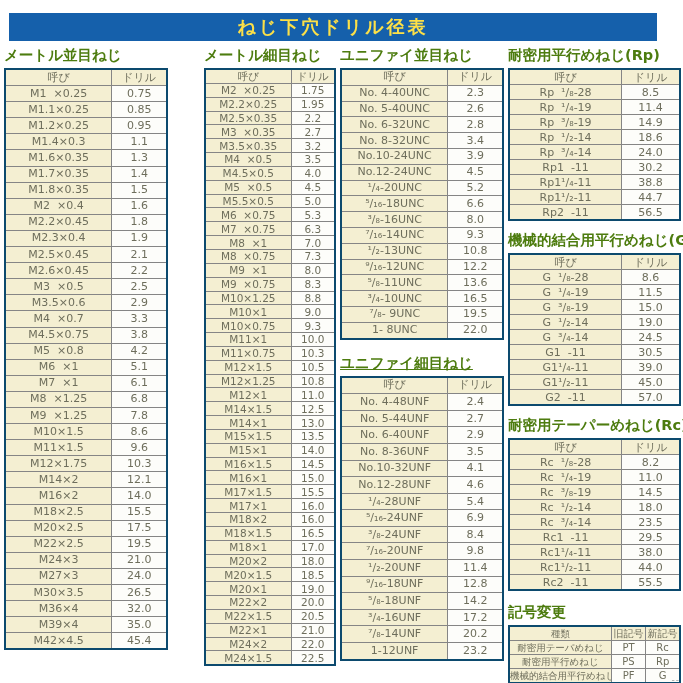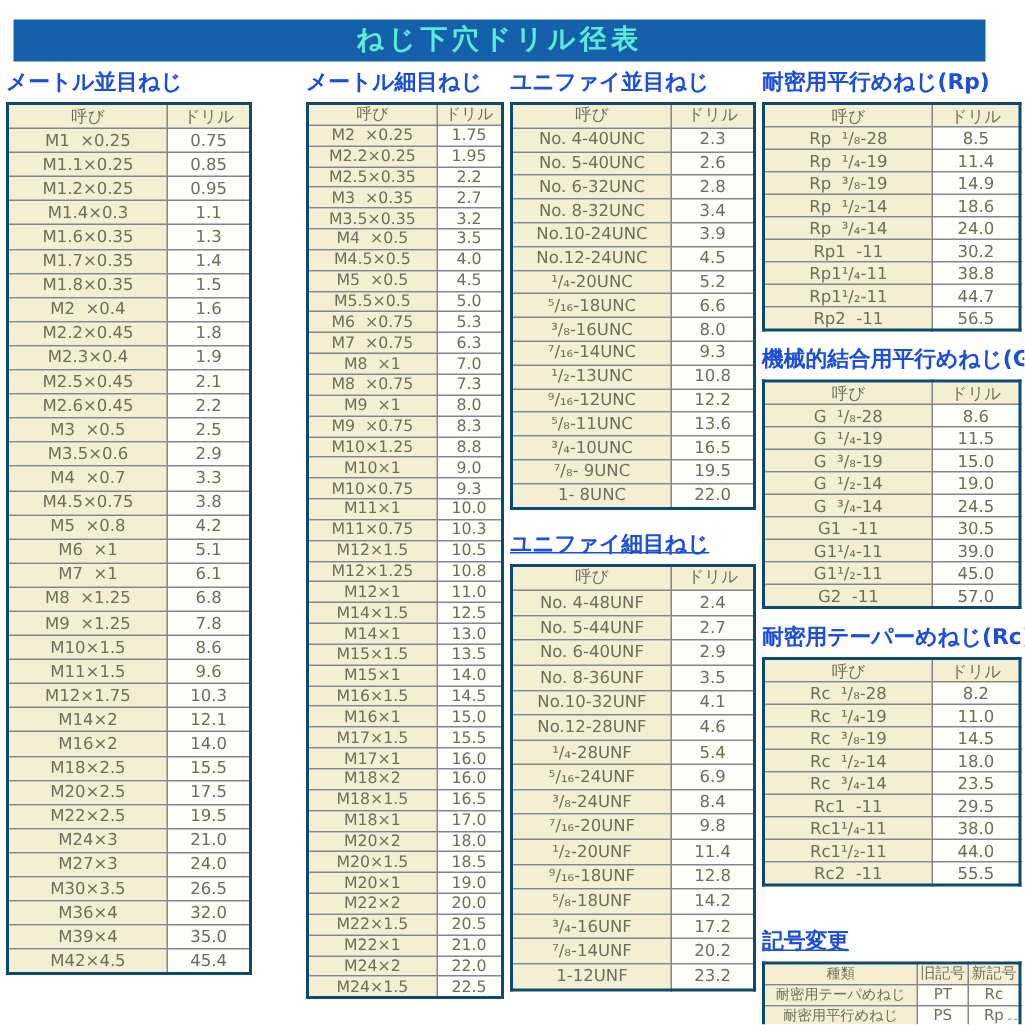--- a/index.html
+++ b/index.html
@@ -1,30 +1,30 @@
 <!DOCTYPE html>
 <html><head>
 <meta charset="utf-8">
 <style>
   html,body{margin:0;padding:0;background:#fff;}
   #page{position:relative;width:683px;height:683px;background:#ffffff;overflow:hidden;
         font-family:"DejaVu Sans","Liberation Sans",sans-serif;}
   .banner{position:absolute;left:9px;top:13px;width:648px;height:28px;background:#1560ab;
-          color:#5eead4;font-size:18px;font-weight:bold;text-align:center;line-height:28px;
+          color:#fde047;font-size:18px;font-weight:bold;text-align:center;line-height:28px;
           letter-spacing:3px;}
   .col{position:absolute;top:46px;}
   .c1{left:4px;width:164px;}
   .c2{left:172px;width:132px;padding-left:32px;}
   .c3{left:340px;width:164px;}
   .c4{left:508px;width:173px;}
-  h2.sec{margin:0 0 4px 0;font-size:14.5px;line-height:18px;font-weight:bold;color:#1d4ed8;
+  h2.sec{margin:0 0 4px 0;font-size:14.5px;line-height:18px;font-weight:bold;color:#4d7c0f;
          white-space:nowrap;}
   h2.mt{margin-top:14px;text-decoration:underline;}
   h2.mt2{margin-top:10px;}
-  h2.mt3{margin-top:28px;text-decoration:underline;}
+  h2.mt3{margin-top:12px;}
   table.drill-table{width:100%;border-collapse:collapse;border:2px solid #0c4a6e;
                     table-layout:fixed;background:#fff;}
   .drill-table th,.drill-table td{border:1px solid #858585;text-align:center;padding:0;
                     color:#6e6e5c;overflow:hidden;}
   .drill-table th{background:#f4efd2;font-weight:normal;}
   .drill-table td.nm{background:#f4efd2;white-space:pre;}
   .drill-table td.dr{background:#fdfdfa;}
   .drill-table .nm{width:65%;}
   
   .t1 th,.t1 td{height:15.1px;font-size:11px;line-height:14px;}

